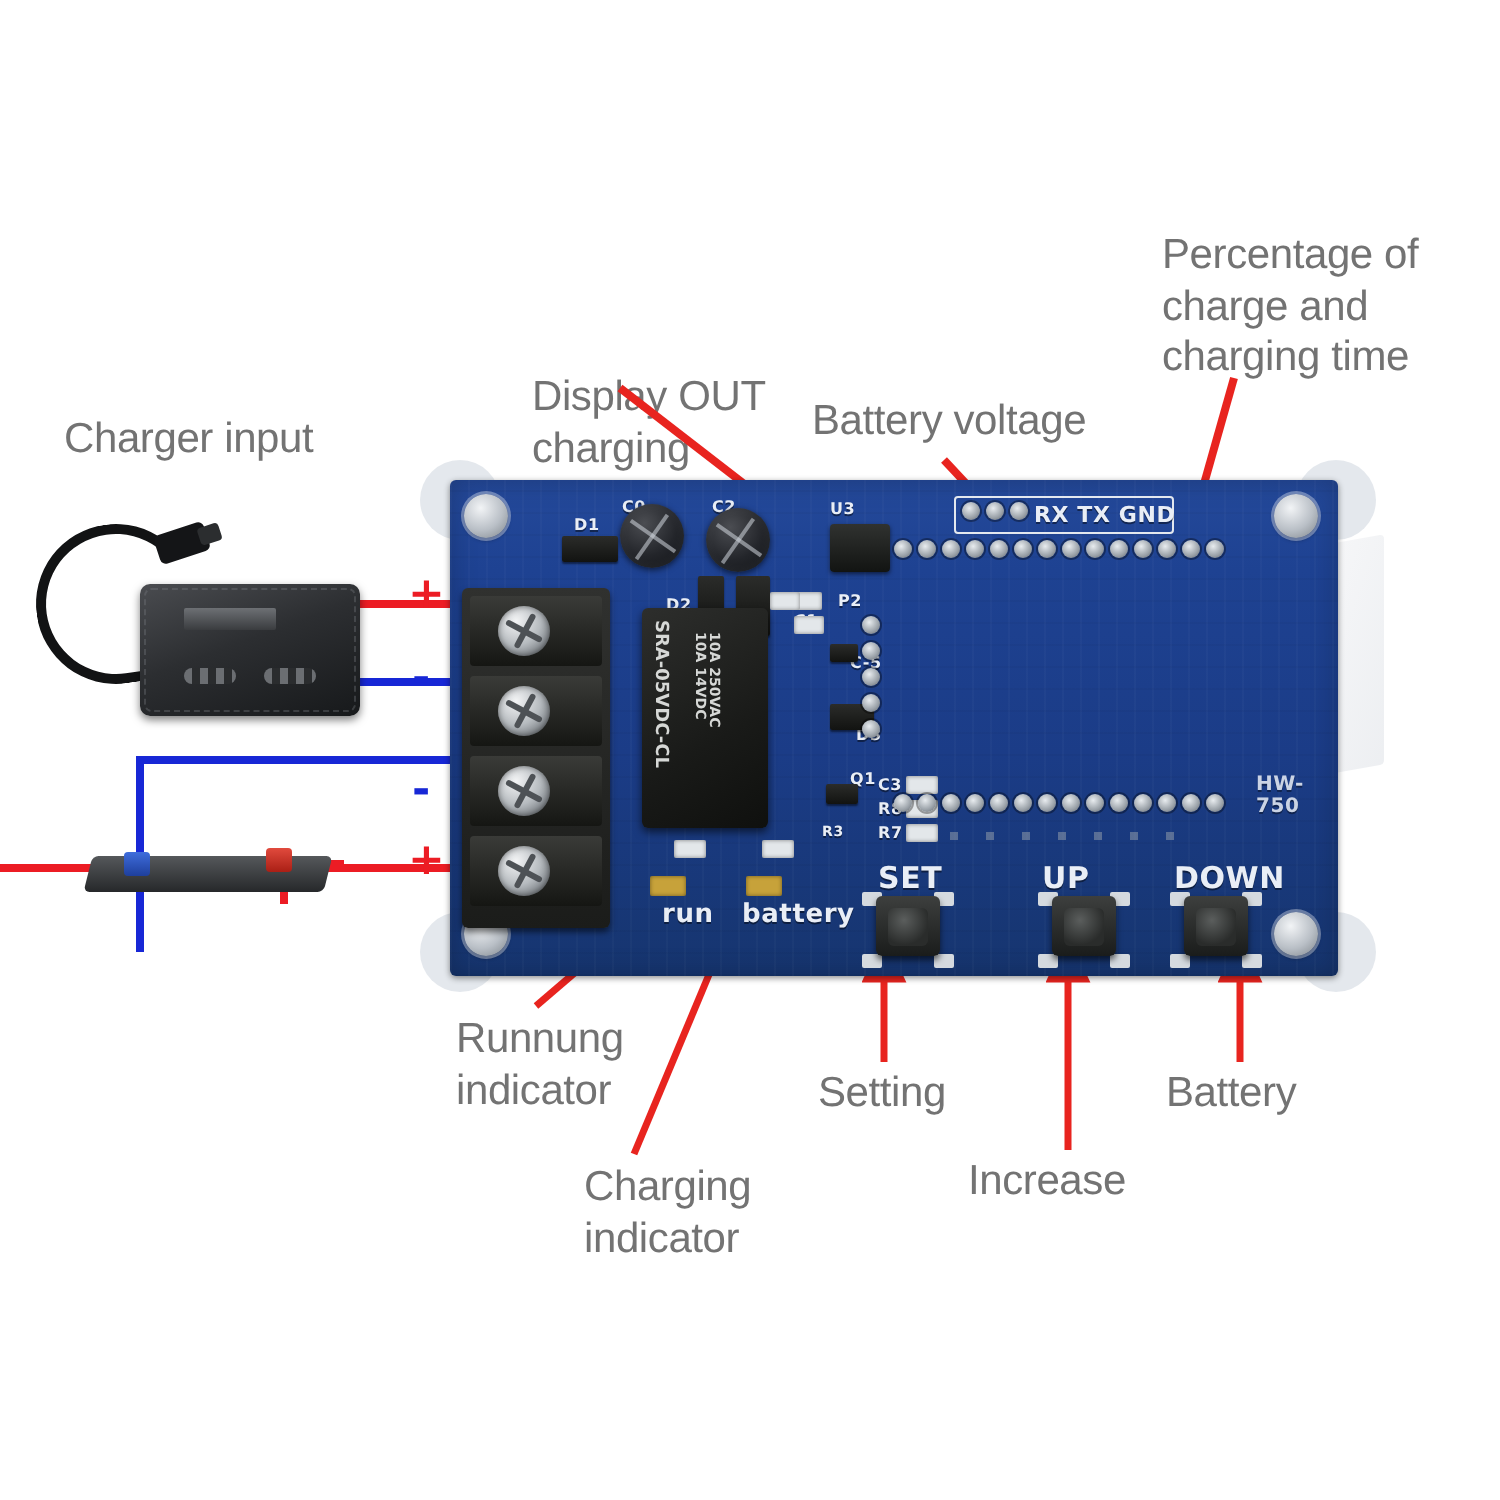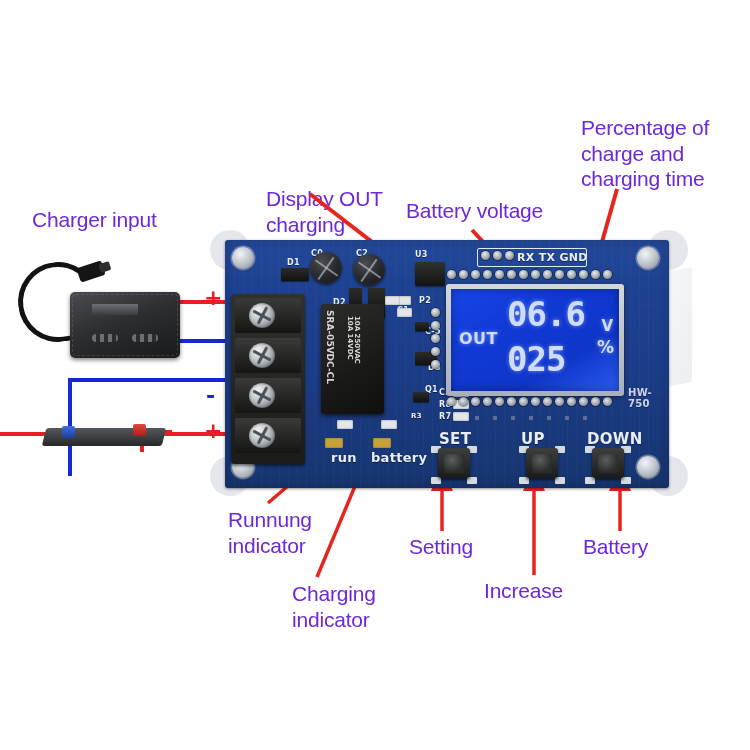--- a/index.html
+++ b/index.html
@@ -7,21 +7,21 @@
     width:750px;height:750px;
     background:#ffffff;
     font-family:"Liberation Sans", sans-serif;
     overflow:hidden;
     position:relative;
   }
   #stage{position:absolute;left:0;top:0;width:750px;height:750px;}
 
   .callout{
     position:absolute;
-    color:#6d28d9;
+    color:#737373;
     font-size:21px;
     line-height:1.22;
     font-weight:400;
     letter-spacing:-0.2px;
     white-space:pre-line;
   }
 
   
   #board-assembly{position:absolute;left:196px;top:228px;width:500px;height:272px;}
 
@@ -381,29 +381,20 @@
       </div>
 
       <div style="position:absolute;left:206px;top:68px;">
         <span class="hole" style="display:block;margin-bottom:4px;"></span>
         <span class="hole" style="display:block;margin-bottom:4px;"></span>
         <span class="hole" style="display:block;margin-bottom:4px;"></span>
         <span class="hole" style="display:block;margin-bottom:4px;"></span>
         <span class="hole" style="display:block;"></span>
       </div>
 
-      <div id="lcd">
-        <div id="lcd-glass">
-          <span class="lcd-seg" id="lcd-out">OUT</span>
-          <span class="lcd-seg" id="lcd-volt">06.6</span>
-          <span class="lcd-seg" id="lcd-vunit">V</span>
-          <span class="lcd-seg" id="lcd-pct">025</span>
-          <span class="lcd-seg" id="lcd-punit">%</span>
-        </div>
-      </div>
 
       <div class="silk" style="left:214px;top:190px;font-size:15px;">SET</div>
       <div class="silk" style="left:296px;top:190px;font-size:15px;">UP</div>
       <div class="silk" style="left:362px;top:190px;font-size:15px;">DOWN</div>
 
       <div class="btnpads" style="left:206px;top:206px;">
         <i style="left:0;top:0;"></i>
           <i style="right:0;top:0;"></i>
         <i style="left:0;bottom:0;"></i>
           <i style="right:0;bottom:0;"></i>

